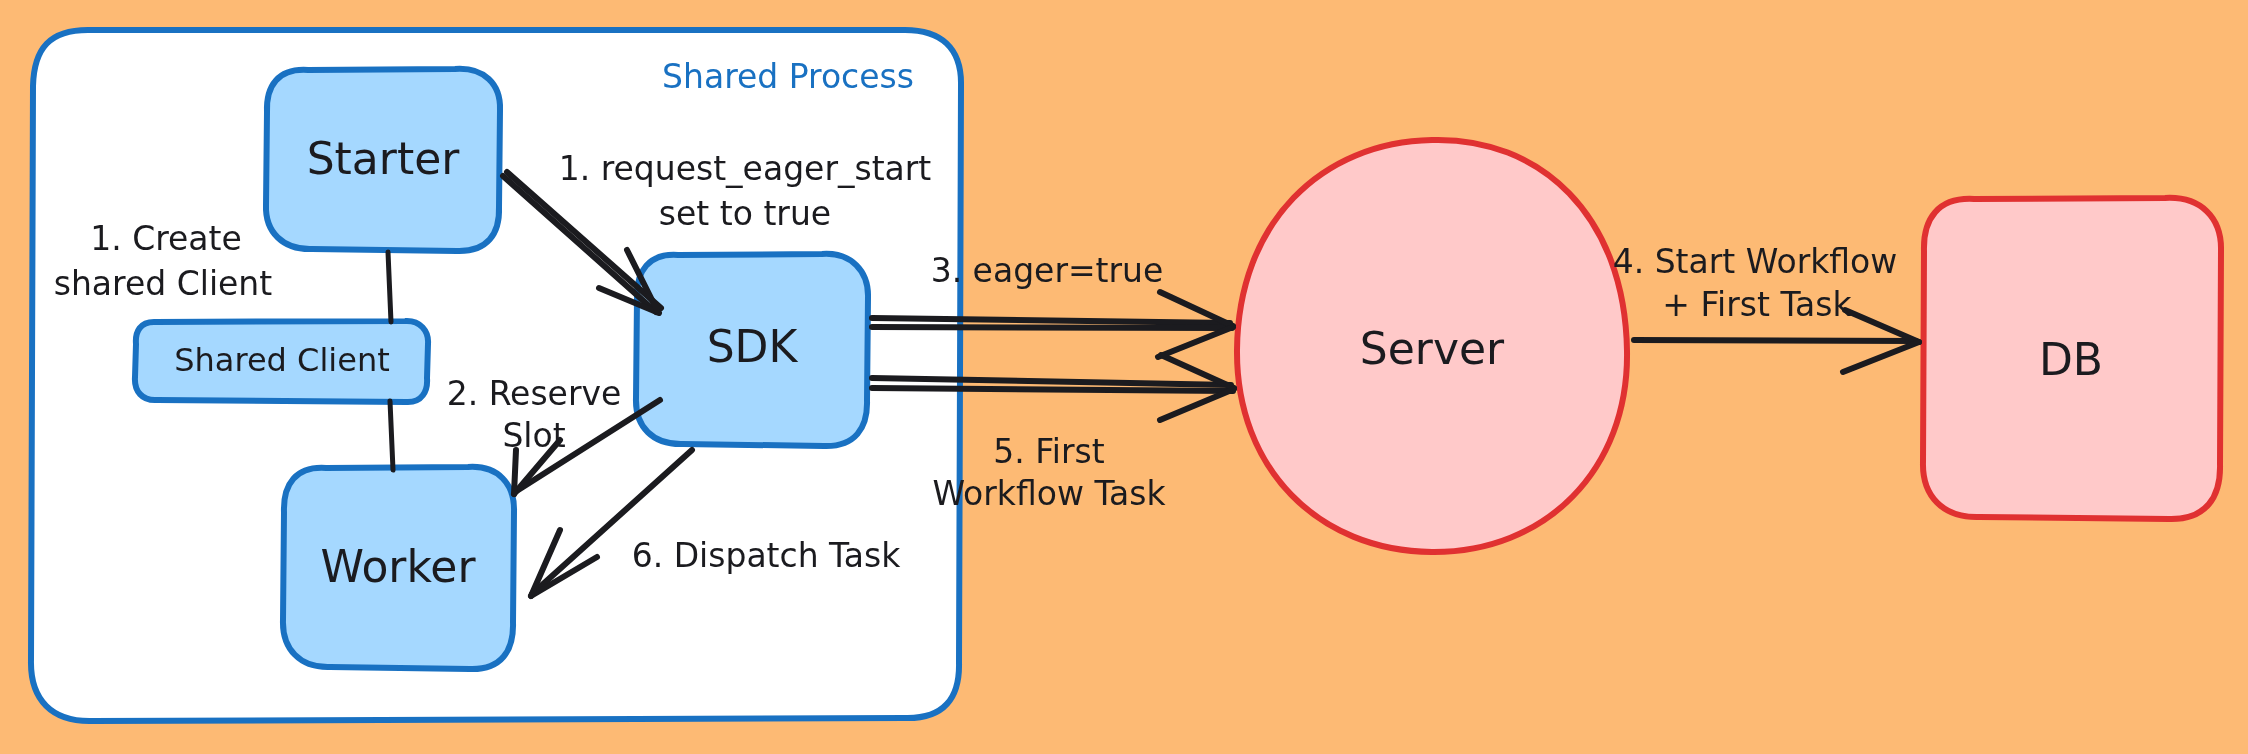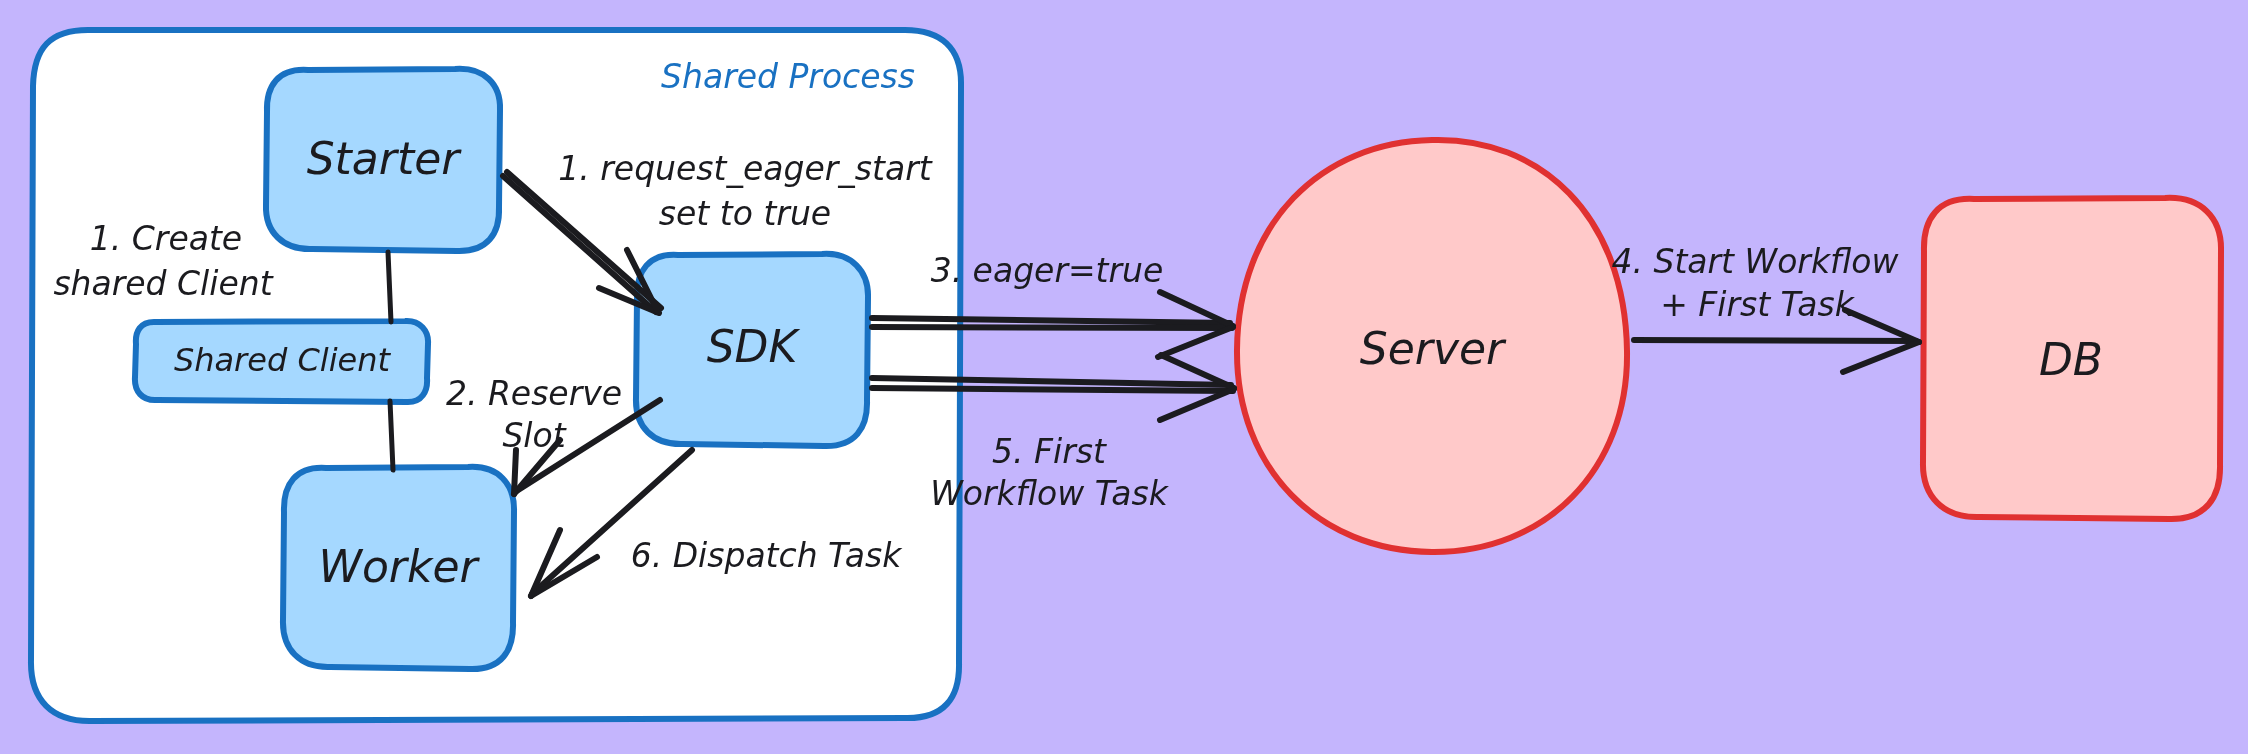--- a/index.html
+++ b/index.html
@@ -10,22 +10,21 @@
   body {
     width: 2248px;
     height: 754px;
     font-family: "DejaVu Sans", sans-serif;
     overflow: hidden;
   }
   #diagram-root {
     position: relative;
     width: 2248px;
     height: 754px;
-    background: #c4b5fd;
-    font-style: italic;
+    background: #fdba74;
   }
   svg.canvas {
     position: absolute;
     top: 0;
     left: 0;
     width: 2248px;
     height: 754px;
   }
   .node-label,
   .edge-label,

